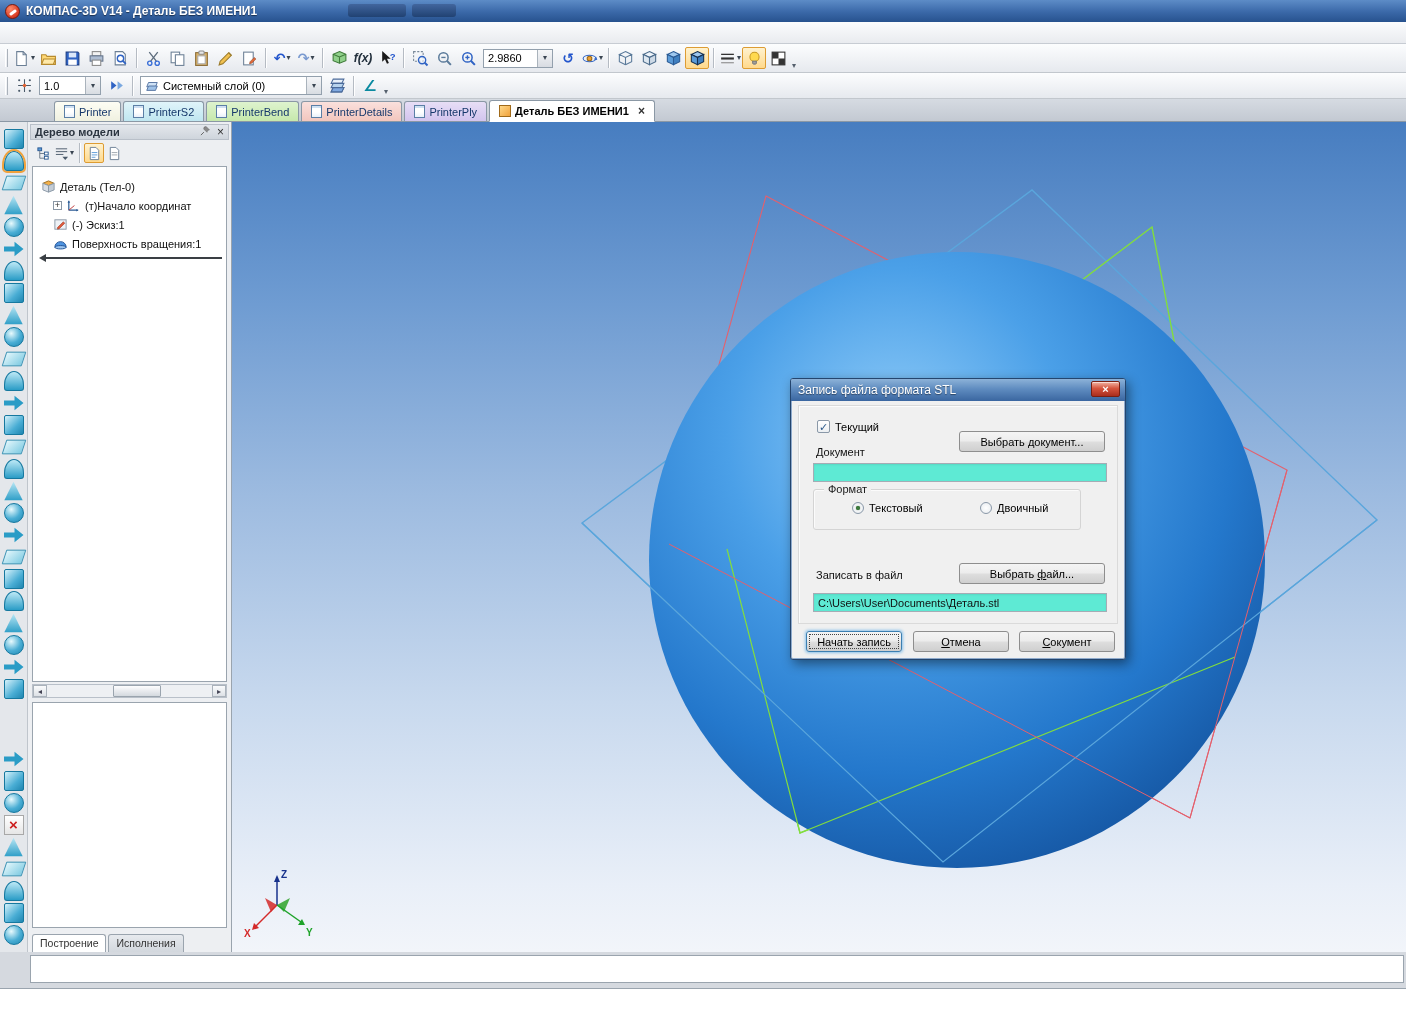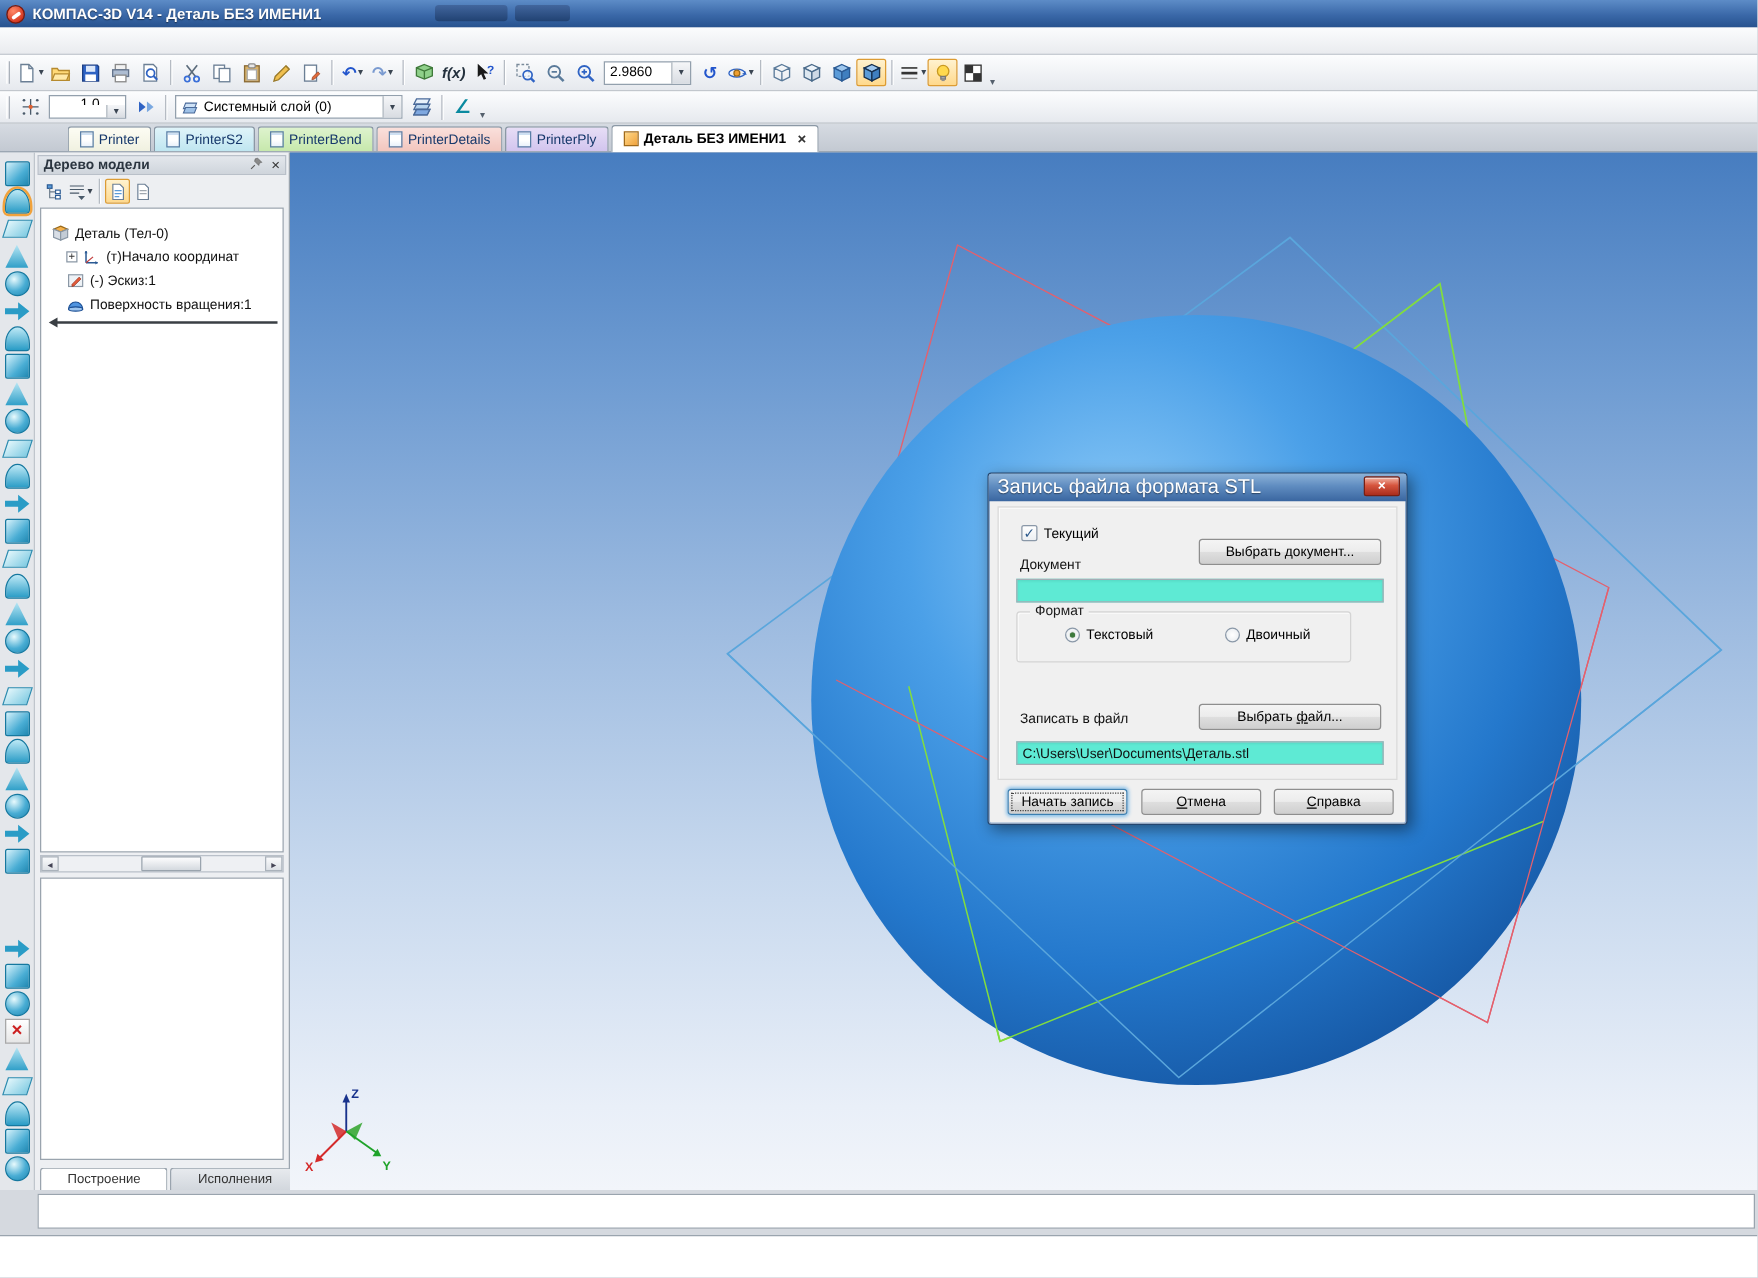--- a/index.html
+++ b/index.html
@@ -27,21 +27,21 @@
   .tbtn svg { width:17px; height:17px; }
   .tbtn.pressed { background:linear-gradient(#fff2cf,#ffd98c); border:1px solid #dd9c33; }
   .tsep { width:1px; height:20px; background:#b5bbc3; box-shadow:1px 0 0 #fff; margin:0 4px; }
   .caret { font-size:8px; line-height:8px; color:#3a4552; }
   .glyph { font-size:14px; font-weight:bold; color:#2255cc; line-height:14px; }
   .glyph.teal { color:#0a8aa0; font-size:15px; }
   .fx { font-style:italic; font-weight:bold; font-size:12px; color:#23303d; }
   .combo { display:flex; align-items:center; background:#fff; border:1px solid #93a0ad; height:19px; font-size:11px; padding-left:4px; margin:0 3px; }
   .combo .cval { white-space:nowrap; overflow:hidden; }
   .combo .cbtn { width:15px; height:100%; margin-left:auto; background:linear-gradient(#f5f6f8,#d8dce2); border-left:1px solid #aab3bc; display:flex; align-items:center; justify-content:center; }
-  .zoomc { width:70px; } .scalec { width:62px;flex-direction:column; } .layerc { width:182px; gap:4px; }
+  .zoomc { width:70px; } .scalec { width:62px; } .layerc { width:182px; gap:4px; }
   .mini-more { font-size:8px; color:#55606d; margin-left:2px; align-self:flex-end; padding-bottom:2px; }
 
   
   .tabbar { top:99px; height:23px; background:linear-gradient(#d6dbe2,#c3c9d2); border-bottom:1px solid #8b98a5; display:flex; align-items:flex-end; padding-left:54px; }
   .tab { height:20px; display:flex; align-items:center; gap:4px; padding:0 9px; border:1px solid #8b98a5; border-bottom:none; border-radius:3px 3px 0 0; font-size:11px; color:#16386b; margin-right:2px; white-space:nowrap; }
   .tab.c0 { background:linear-gradient(#fdfdf4,#f0f1e0); }
   .tab.c1 { background:linear-gradient(#e0f4fa,#bfe6f0); }
   .tab.c2 { background:linear-gradient(#def3ce,#c6e8ac); }
   .tab.c3 { background:linear-gradient(#fae0dc,#f2c6be); }
   .tab.c4 { background:linear-gradient(#e7def6,#d2c4ee); }
@@ -79,30 +79,30 @@
   .expander { width:9px; height:9px; border:1px solid #8a97a5; background:#fff; font-size:9px; line-height:7px; text-align:center; color:#333; flex:0 0 auto; }
   .ins-marker { position:relative; height:9px; margin:1px 2px 0 2px; }
   .ins-marker::before { content:""; position:absolute; left:7px; right:2px; top:3px; border-top:2px solid #3a3f44; }
   .ins-marker::after { content:""; position:absolute; left:0; top:0; border:4px solid transparent; border-right:7px solid #3a3f44; }
   .tp-hscroll { position:absolute; left:4px; right:4px; top:562px; height:14px; background:#eef0f3; border:1px solid #b9c0c9; display:flex; align-items:center; }
   .harr { width:14px; height:12px; background:linear-gradient(#fafbfc,#dde1e6); border:1px solid #aab2bb; font-size:8px; display:flex; align-items:center; justify-content:center; color:#445; }
   .harr.right { margin-left:auto; }
   .hthumb { width:48px; height:12px; margin-left:34%; background:linear-gradient(#fdfdfe,#d4d9df); border:1px solid #9aa4ae; border-radius:1px; }
   .tp-lower { position:absolute; left:4px; right:4px; top:580px; height:226px; background:#fff; border:1px solid #9aa4ae; }
   .tp-tabs { position:absolute; left:4px; top:810px; height:20px; display:flex; align-items:flex-end; font-size:10.5px; }
-  .ptab { padding:2px 21px 3px; border:1px solid #9aa4ae; border-bottom:none; border-radius:3px 3px 0 0; background:linear-gradient(#e7eaee,#d2d7dd); color:#333; margin-right:2px; }
+  .ptab { padding:2px 7px 3px; border:1px solid #9aa4ae; border-bottom:none; border-radius:3px 3px 0 0; background:linear-gradient(#e7eaee,#d2d7dd); color:#333; margin-right:2px; }
   .ptab.active { background:#fff; }
 
   
   .viewport { position:absolute; left:232px; top:122px; width:1174px; height:830px; background:linear-gradient(180deg,#477dc0 0%,#6f9cd2 22%,#9dbbe0 45%,#c8d9ee 70%,#e9eff8 92%,#f2f5fa 100%); overflow:hidden; }
   .viewport svg.scene { position:absolute; inset:0; }
 
   
   .dialog { position:absolute; left:558px; top:256px; width:336px; height:282px; background:#f0f0f0; border:1px solid #24456e; border-radius:3px; box-shadow:3px 4px 12px rgba(0,0,0,.45), inset 0 0 0 1px #8fabcd; font-size:11px; z-index:5; }
-  .dlg-title { height:22px; background:linear-gradient(#8cb2d8 0%,#5f8cc0 45%,#3a66a0 100%); border-radius:2px 2px 0 0; display:flex; align-items:center; padding:0 7px; color:#fff; font-size:16px; text-shadow:0 1px 1px rgba(0,0,0,.45); }
+  .dlg-title { height:22px; background:linear-gradient(#8cb2d8 0%,#5f8cc0 45%,#3a66a0 100%); border-radius:2px 2px 0 0; display:flex; align-items:center; padding:0 7px; color:#fff; font-size:12px; text-shadow:0 1px 1px rgba(0,0,0,.45); }
   .dlg-close { position:absolute; right:5px; top:2px; width:29px; height:16px; background:linear-gradient(#f2b4a4 0%,#d6553e 45%,#aa2d1d 100%); border:1px solid #7a1f12; border-radius:2px; display:flex; align-items:center; justify-content:center; color:#fff; font-weight:bold; font-size:11px; line-height:10px; box-shadow:inset 0 1px 0 rgba(255,255,255,.55); }
   .dlg-frame { position:absolute; left:7px; top:26px; width:320px; height:219px; border:1px solid #dadada; box-shadow:inset 1px 1px 0 #fcfcfc; }
   .chk-row { position:absolute; left:26px; top:41px; display:flex; align-items:center; gap:5px; }
   .chk { width:13px; height:13px; background:linear-gradient(#fff,#eceff2); border:1px solid #8a98a8; border-radius:2px; display:flex; align-items:center; justify-content:center; }
   .chkmark { color:#2d5a8c; font-size:11px; font-weight:bold; line-height:10px; }
   .w7btn { position:absolute; height:21px; background:linear-gradient(#f4f4f4 0%,#ececec 48%,#dedede 52%,#cfcfcf 100%); border:1px solid #8e8e8e; border-radius:3px; font-family:inherit; font-size:11px; color:#000; }
   .w7btn.primary { border-color:#3c7fb1; box-shadow:0 0 3px 1px #8cc2ea; outline:1px dotted #444; outline-offset:-4px; }
   .u { text-decoration:underline; }
   .sel-doc { left:168px; top:52px; width:146px; }
   .sel-file { left:168px; top:184px; width:146px; }
@@ -630,20 +630,20 @@
         <span>Двоичный</span>
       </label>
     </div>
 
     <button class="w7btn sel-file"><span>Выбрать </span><span class="u">ф</span><span>айл...</span></button>
     <div class="lbl file-lbl">Записать в файл</div>
     <input class="txt file-input" readonly="" value="C:\Users\User\Documents\Деталь.stl" style="">
 
     <button class="w7btn primary btn-start">Начать запись</button>
     <button class="w7btn btn-cancel"><span></span><span class="u">О</span><span>тмена</span></button>
-    <button class="w7btn btn-help"><span></span><span class="u">С</span><span>правка</span></button>
+    <button class="w7btn btn-help"><span></span><span class="u">С</span><span>окумент</span></button>
   </div>
 </div>
 
 <div class="row status">
   <div class="sbar1"></div>
   <div class="sbar2"></div>
 </div>
 
 </body></html>

